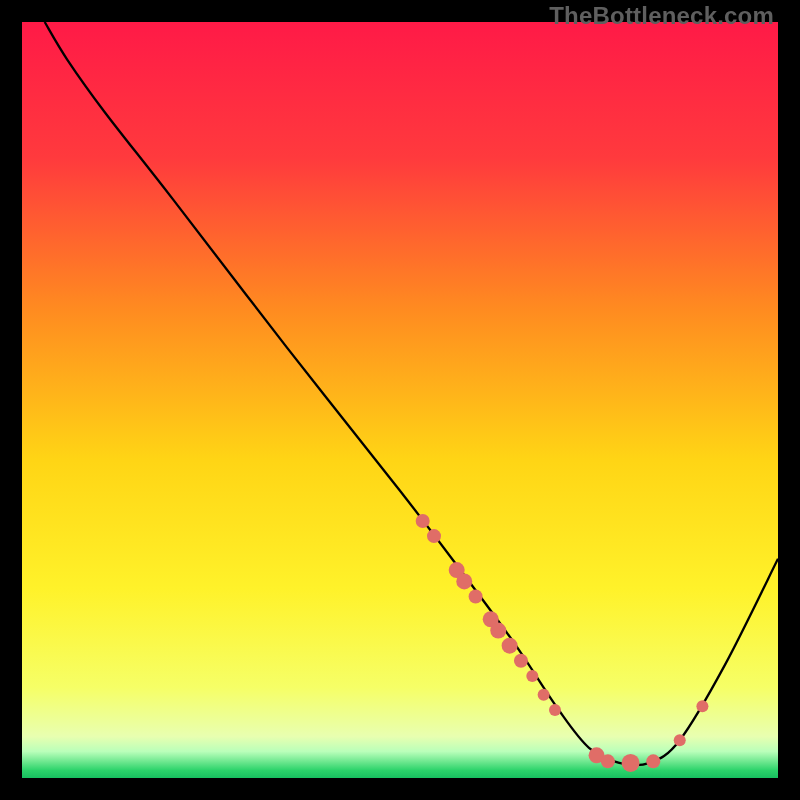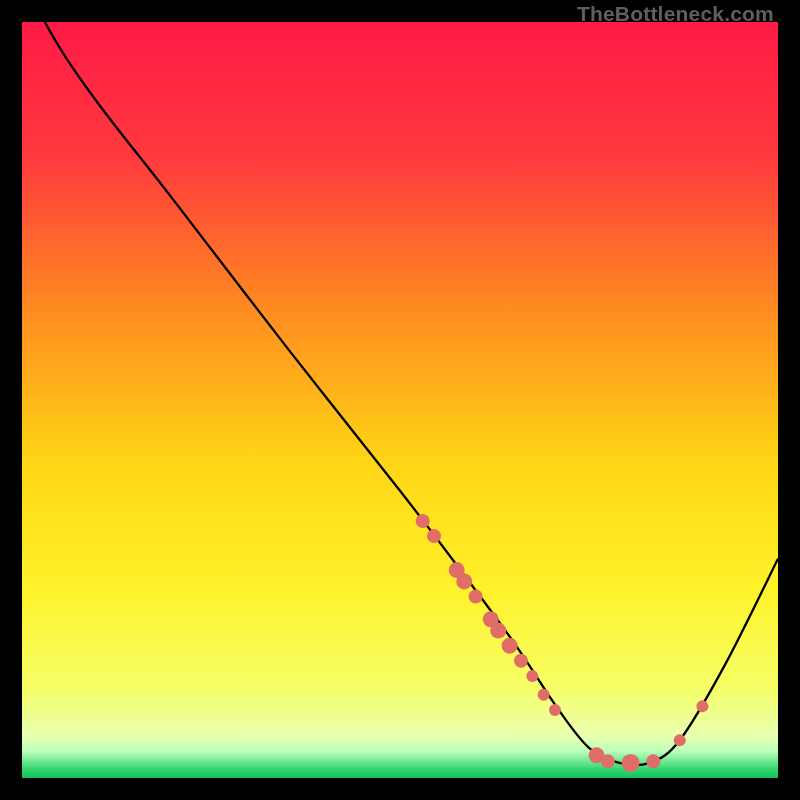--- a/index.html
+++ b/index.html
@@ -23,21 +23,21 @@
     position: absolute;
     left: 0;
     top: 0;
     width: 756px;
     height: 756px;
   }
   .attribution {
     position: absolute;
     top: 2px;
     right: 26px;
-    font-size: 21px;
+    font-size: 24px;
     font-weight: 600;
     color: #5f5f5f;
     letter-spacing: 0.2px;
     font-family: Arial, Helvetica, sans-serif;
   }
 </style>
 </head>
 <body>
 
 <div class="frame">

